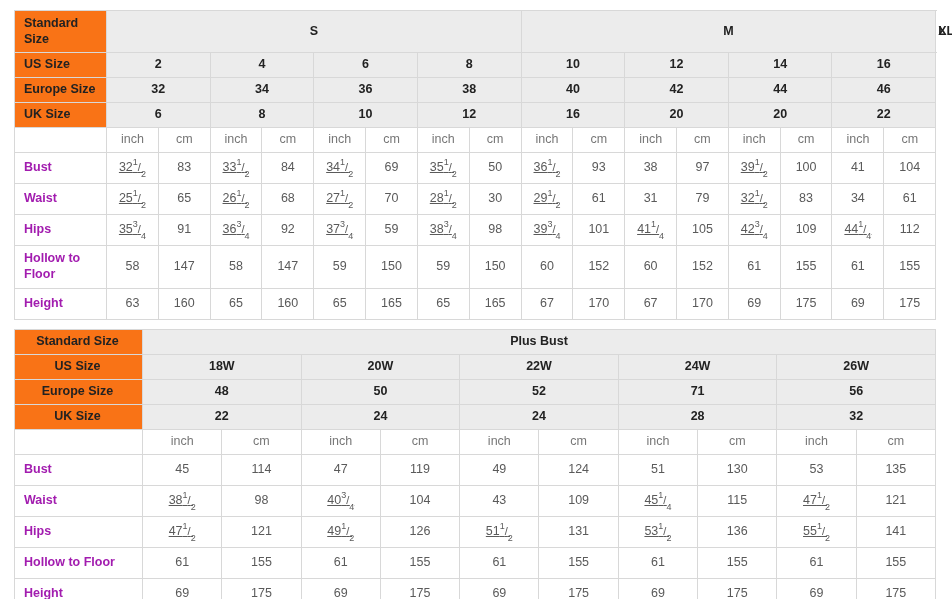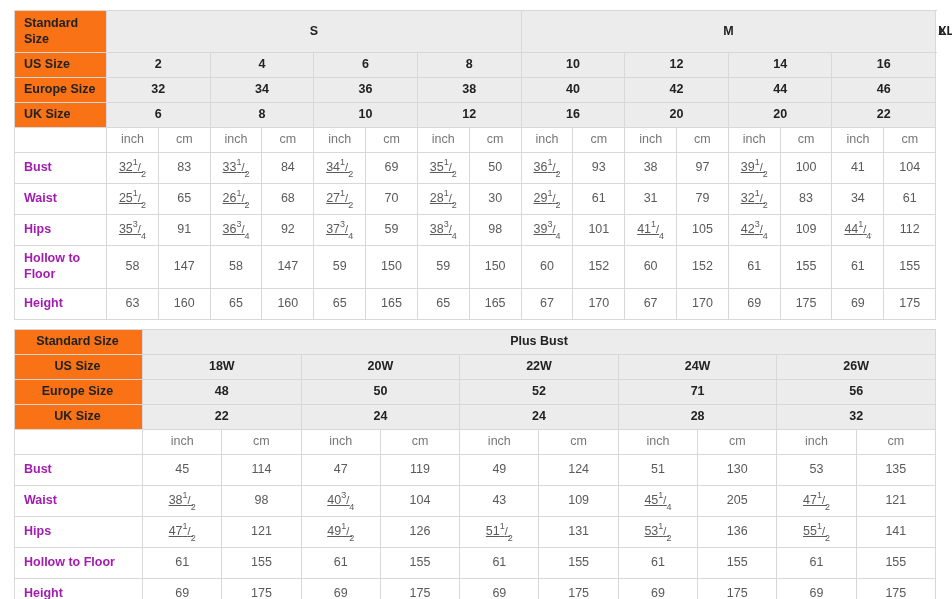--- a/index.html
+++ b/index.html
@@ -347,21 +347,21 @@
         </tr>
         <tr class="datarow">
           <td class="rowlabel">Waist</td>
           <td><span class="frac"><span class="whole">38</span><span class="num">1</span><span class="sl">/</span><span class="den">2</span></span></td>
           <td>98</td>
           <td><span class="frac"><span class="whole">40</span><span class="num">3</span><span class="sl">/</span><span class="den">4</span></span></td>
           <td>104</td>
           <td>43</td>
           <td>109</td>
           <td><span class="frac"><span class="whole">45</span><span class="num">1</span><span class="sl">/</span><span class="den">4</span></span></td>
-          <td>205</td>
+          <td>115</td>
           <td><span class="frac"><span class="whole">47</span><span class="num">1</span><span class="sl">/</span><span class="den">2</span></span></td>
           <td>121</td>
         </tr>
         <tr class="datarow">
           <td class="rowlabel">Hips</td>
           <td><span class="frac"><span class="whole">47</span><span class="num">1</span><span class="sl">/</span><span class="den">2</span></span></td>
           <td>121</td>
           <td><span class="frac"><span class="whole">49</span><span class="num">1</span><span class="sl">/</span><span class="den">2</span></span></td>
           <td>126</td>
           <td><span class="frac"><span class="whole">51</span><span class="num">1</span><span class="sl">/</span><span class="den">2</span></span></td>

